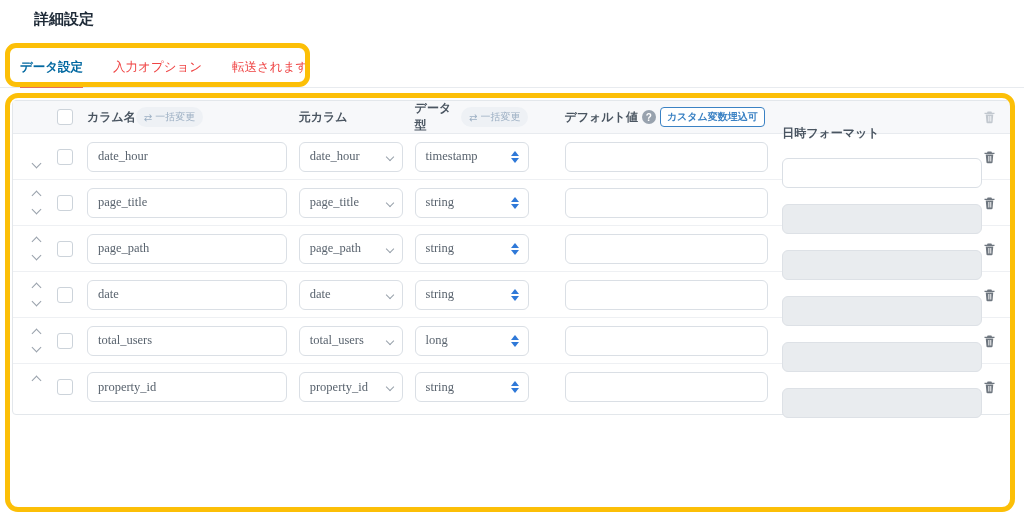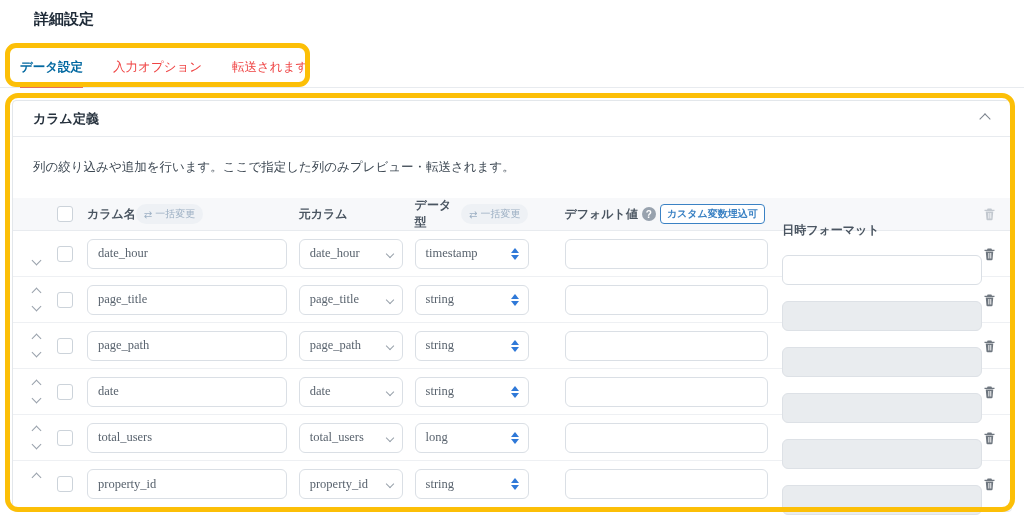--- a/index.html
+++ b/index.html
@@ -89,26 +89,21 @@
 
 <h1 class="page-title">詳細設定</h1>
 
 <nav class="tabbar">
   <div class="tab active">データ設定</div>
   <div class="tab">入力オプション</div>
   <div class="tab">転送されます</div>
 </nav>
 
 <section class="card">
-  <header class="card-header">
-    <span class="panel-title">カラム定義</span>
-    <span class="chev up big"></span>
-  </header>
-
-  <p class="desc">列の絞り込みや追加を行います。ここで指定した列のみプレビュー・転送されます。</p>
+
 
   <div class="thead">
     <div class="col-reorder"></div>
     <div class="col-cb">
         <span class="checkbox"></span>
       </div>
     <div class="col-name">
       <span>カラム名</span>
       <span class="badge-bulk">
           <span>⇄</span>

